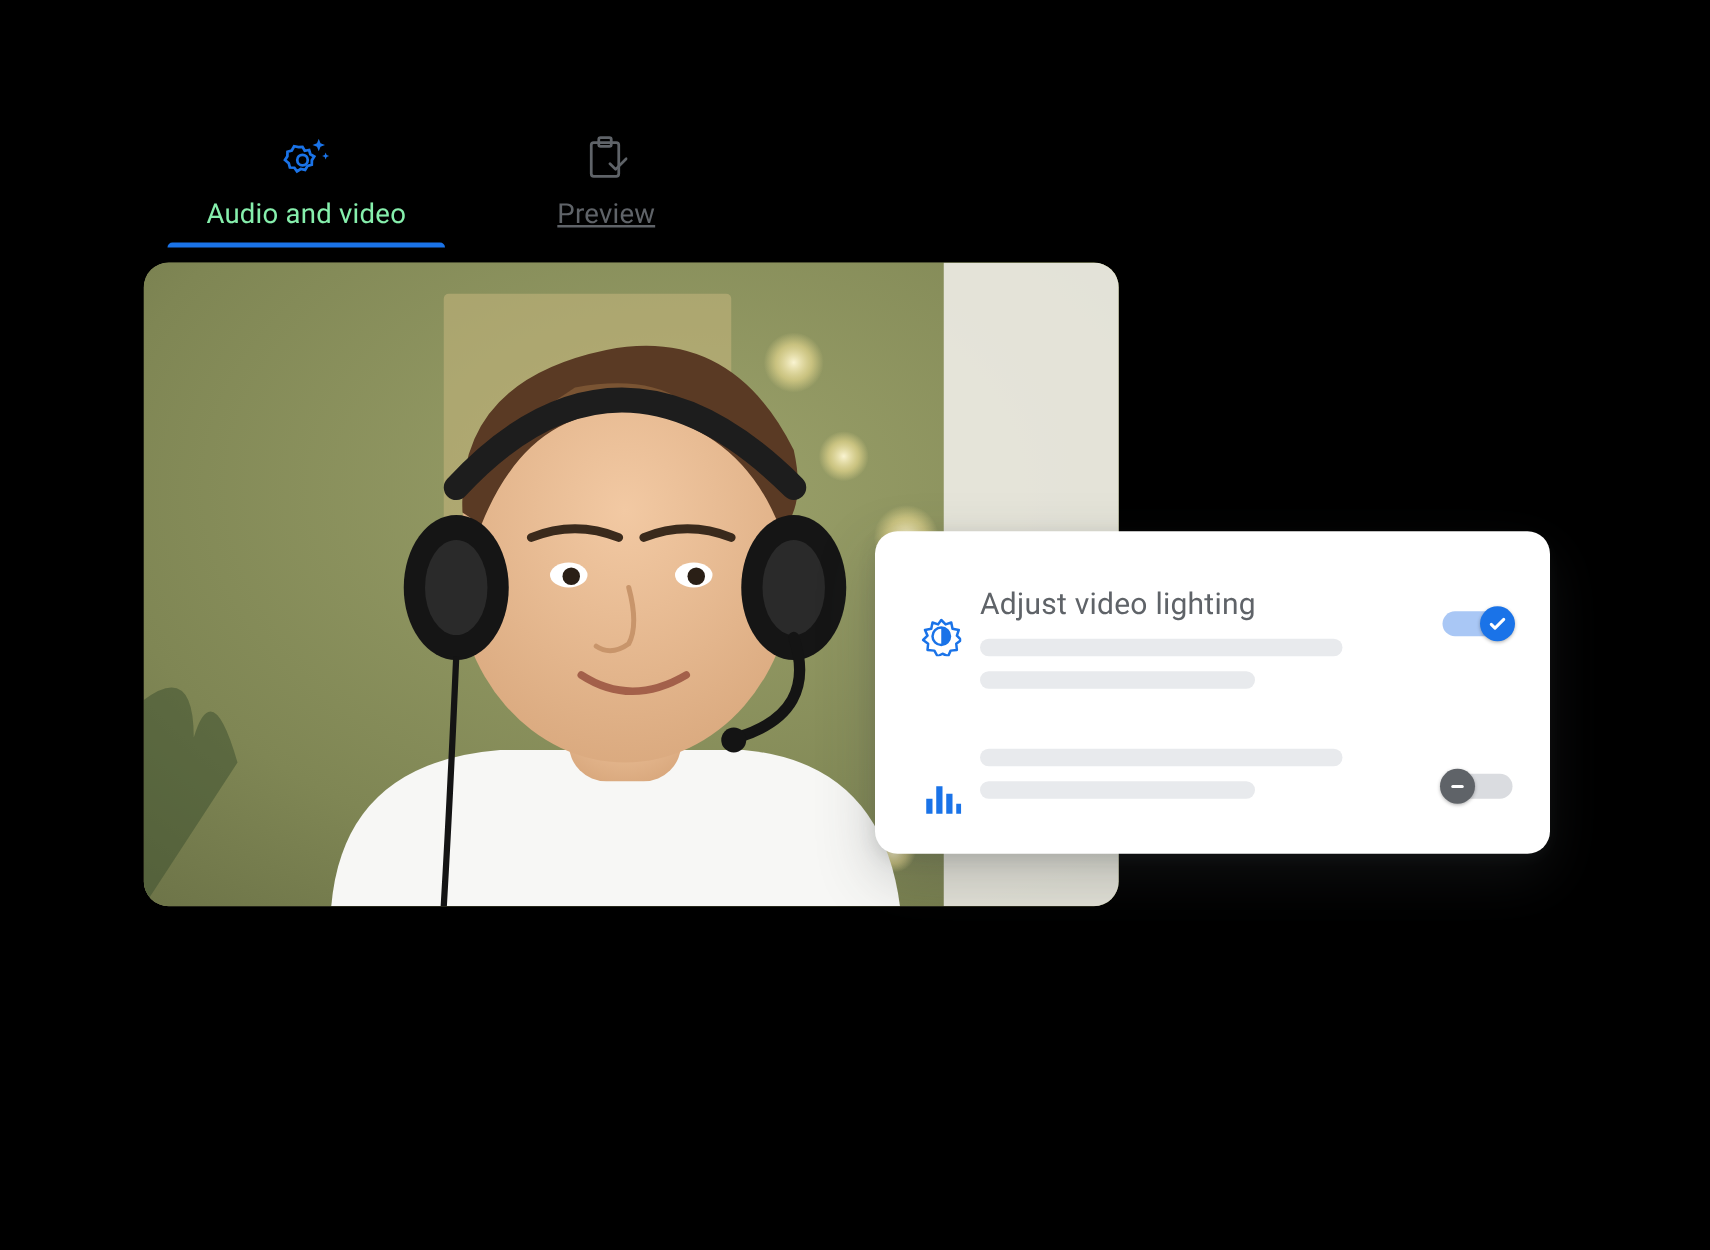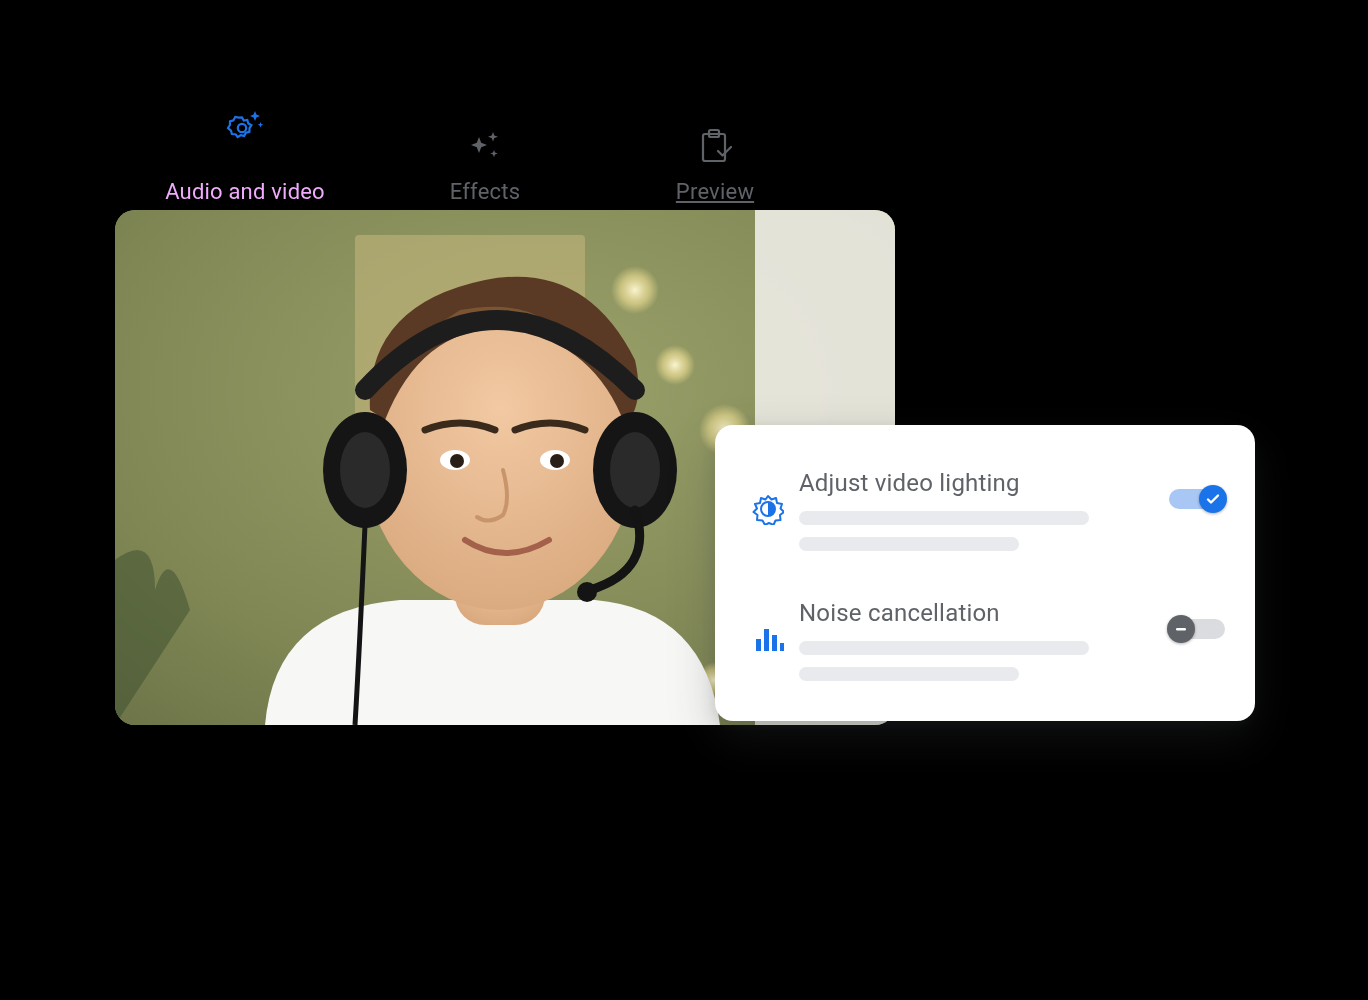--- a/index.html
+++ b/index.html
@@ -21,21 +21,21 @@
     align-items: center;
     cursor: pointer;
     padding: 0 18px 10px 18px;
     color: #5f6368;
   }
   .tab.tab-av { width: 250px; }
   .tab.tab-ef { width: 230px; }
   .tab.tab-pv { width: 230px; text-decoration: underline; }
   .tab .tab-icon { display: block; margin-bottom: 10px; }
   .tab .tab-label { font-size: 22px; font-weight: 400; letter-spacing: .2px; }
-  .tab.active { color: #f0abfc; position: relative; gap: 20px; }
+  .tab.active { color: #86efac; position: relative; }
   .tab.active::after {
     content: "";
     position: absolute;
     bottom: -4px;
     left: 14px; right: 14px;
     height: 4px;
     background: #1a73e8;
     border-radius: 4px 4px 0 0;
   }
 
@@ -48,21 +48,21 @@
     height: 515px;
     border-radius: 20px;
     overflow: hidden;
     background: #8a8f5b;
   }
   .video-preview svg { width: 100%; height: 100%; display: block; }
 
   
   .card {
     position: absolute;
-    left: 715px;
+    left: 700px;
     top: 425px;
     width: 540px;
     background: #fff;
     border-radius: 18px;
     padding: 34px 30px 16px 30px;
     box-shadow: 0 18px 46px rgba(60,64,67,.25), 0 4px 14px rgba(60,64,67,.15);
   }
   .row {
     display: flex;
     align-items: flex-start;
@@ -143,30 +143,20 @@
             <path d="M17 12.5l1.8 3.1 3.5-.6 1 3.4 3.1 1.8-1.9 3-.1 3.6-3.4 1-1.9 3.1-3.5-.7-3 1.9-2.1-2.9-3.6-.2-.9-3.4L3 23l1.9-3 .1-3.6 3.4-1L10.3 12l3.5.7z"></path>
           </g>
 
           <path d="M30 6l1.4 3.6L35 11l-3.6 1.4L30 16l-1.4-3.6L25 11l3.6-1.4z" fill="#1a73e8"></path>
           <path d="M35.5 17l.8 2 2 .8-2 .8-.8 2-.8-2-2-.8 2-.8z" fill="#1a73e8"></path>
         </svg>
       </span>
       <span class="tab-label">Audio and video</span>
     </div>
 
-    <div class="tab tab-ef">
-      <span class="tab-icon">
-        <svg width="38" height="38" viewBox="0 0 38 38" fill="#5f6368">
-          <path d="M13 10l2.2 5.8L21 18l-5.8 2.2L13 26l-2.2-5.8L5 18l5.8-2.2z"></path>
-          <path d="M27 5l1.3 3.4L32 9.7l-3.7 1.3L27 14.4l-1.3-3.4L22 9.7l3.7-1.3z"></path>
-          <path d="M28 23l1 2.6 2.6 1-2.6 1L28 30.2l-1-2.6-2.6-1 2.6-1z"></path>
-        </svg>
-      </span>
-      <span class="tab-label">Effects</span>
-    </div>
 
     <div class="tab tab-pv">
       <span class="tab-icon">
         <svg width="34" height="38" viewBox="0 0 34 38" fill="none" stroke="#5f6368" stroke-width="2.2">
           <rect x="5" y="7" width="22" height="27" rx="2"></rect>
           <rect x="11" y="3" width="10" height="7" rx="1.5"></rect>
           <path d="M20 24l4.5 4.5L33 20" stroke-linecap="round" stroke-linejoin="round"></path>
         </svg>
       </span>
       <span class="tab-label">Preview</span>
@@ -275,21 +265,20 @@
     <div class="row" style="padding-bottom:12px">
       <div class="row-icon">
         <svg width="32" height="32" viewBox="0 0 32 32" fill="#1a73e8">
           <rect x="4" y="16" width="5" height="12"></rect>
           <rect x="12" y="6" width="5" height="22"></rect>
           <rect x="20" y="12" width="5" height="16"></rect>
           <rect x="28" y="20" width="4" height="8"></rect>
         </svg>
       </div>
       <div class="row-body">
-        <div class="row-title">Noise cancellation</div>
         <div class="skel w1"></div>
         <div class="skel w2"></div>
       </div>
       <div class="row-toggle">
         <div class="toggle">
           <span class="knob">
             <svg width="14" height="14" viewBox="0 0 14 14">
                 <rect x="2" y="6" width="10" height="2.4" rx="1.2" fill="#fff"></rect>
               </svg>
           </span>

